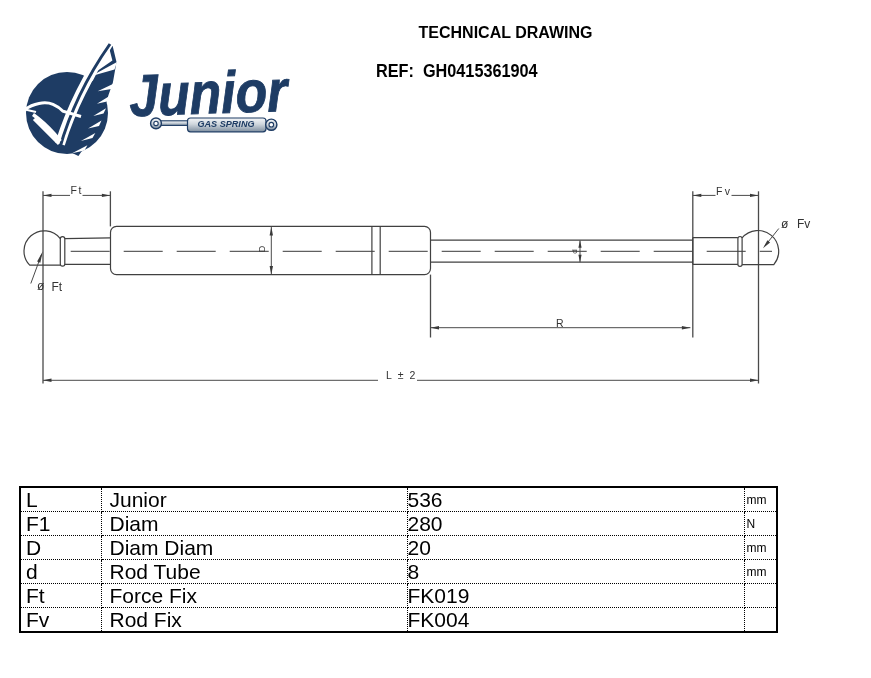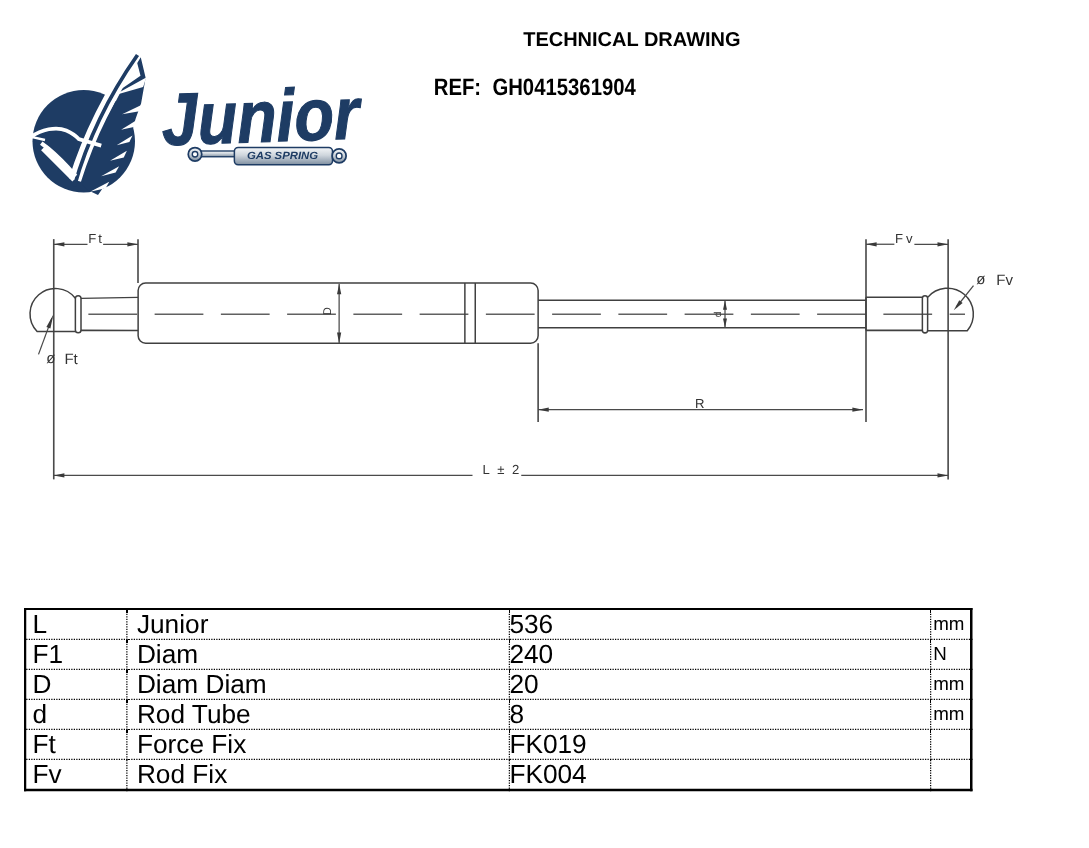--- a/index.html
+++ b/index.html
@@ -1,27 +1,27 @@
 <!DOCTYPE html>
 <html><head>
 <meta charset="utf-8">
 <style>
   html,body{margin:0;padding:0;background:#fff;}
   body{width:871px;height:678px;position:relative;font-family:"Liberation Sans",sans-serif;overflow:hidden;transform:translateZ(0);}
   .abs{position:absolute;}
   #title{transform:translateZ(0);left:70px;top:24px;width:871px;text-align:center;font-size:16px;font-weight:bold;color:#000;}
-  #ref{left:347px;top:60px;font-size:19px;font-weight:bold;color:#000;}
+  #ref{left:376px;top:60px;font-size:19px;font-weight:bold;color:#000;}
   #ref span{display:inline-block;transform:scaleX(0.855) translateZ(0);transform-origin:0 50%;white-space:nowrap;}
   table{border-collapse:collapse;table-layout:fixed;transform:translateZ(0);}
   #spec{left:19px;top:486px;width:757px;}
   #spec td{border:1px dotted #000;height:23px;line-height:22px;padding:0;font-size:21px;color:#000;overflow:hidden;white-space:nowrap;}
   #spec td.c1{padding-left:5px;}
   #spec td.c2{padding-left:8px;}
   #spec td.c3{text-align:left;padding-right:4px;}
-  #spec td.c4{font-size:15px;padding-left:2px;}
+  #spec td.c4{font-size:12px;padding-left:2px;}
   #spec{border:2px solid #000;}
 </style>
 </head>
 <body>
 <div class="abs" id="title">TECHNICAL DRAWING</div>
 <div class="abs" id="ref"><span>REF:&nbsp; GH0415361904</span></div>
 
 <svg class="abs" style="left:0;top:0;" width="340" height="175" viewBox="0 0 340 175">
   <defs>
     <linearGradient id="metal" x1="0" y1="0" x2="0" y2="1">
@@ -168,21 +168,21 @@
   <tbody>
       <tr>
         <td class="c1">L</td>
         <td class="c2">Junior</td>
         <td class="c3">536</td>
         <td class="c4">mm</td>
       </tr>
   <tr>
         <td class="c1">F1</td>
         <td class="c2">Diam</td>
-        <td class="c3">240</td>
+        <td class="c3">280</td>
         <td class="c4">N</td>
       </tr>
   <tr>
         <td class="c1">D</td>
         <td class="c2">Diam Diam</td>
         <td class="c3">20</td>
         <td class="c4">mm</td>
       </tr>
   <tr>
         <td class="c1">d</td>

